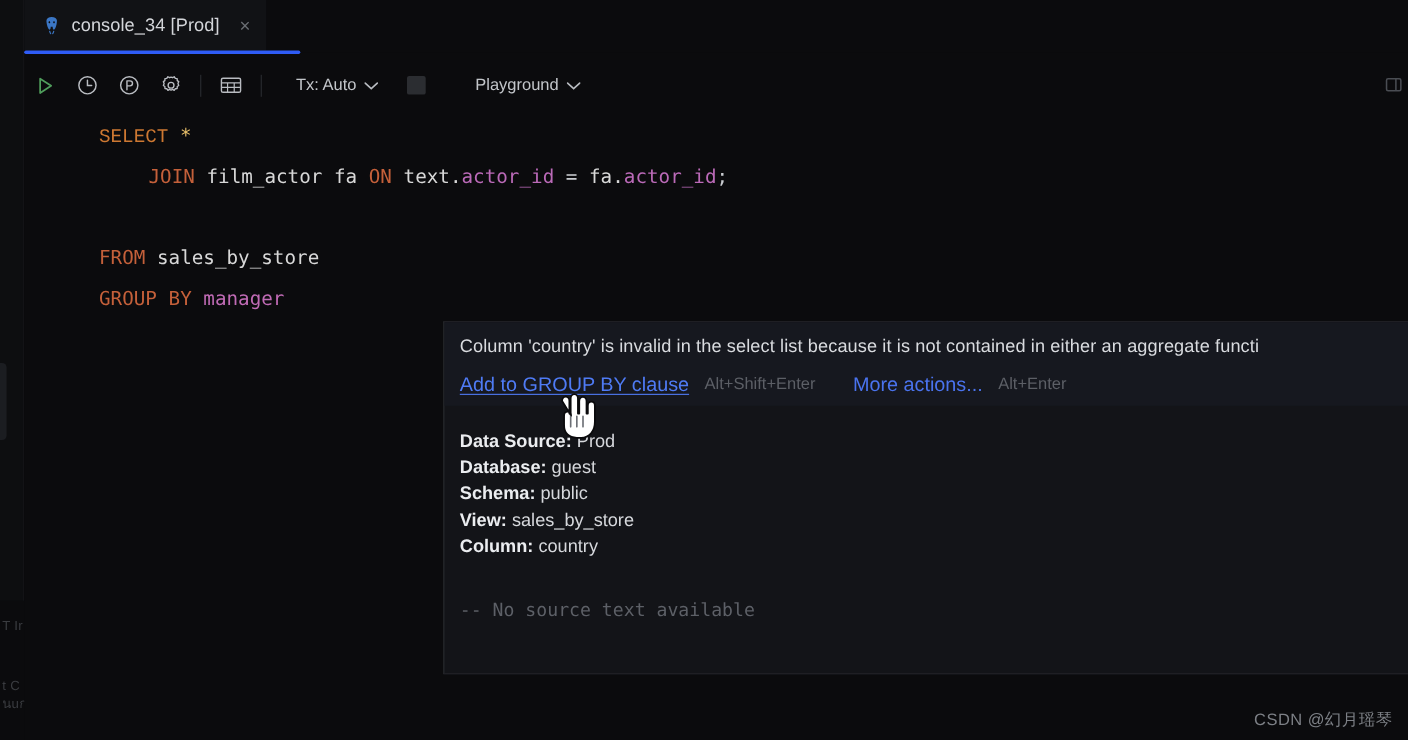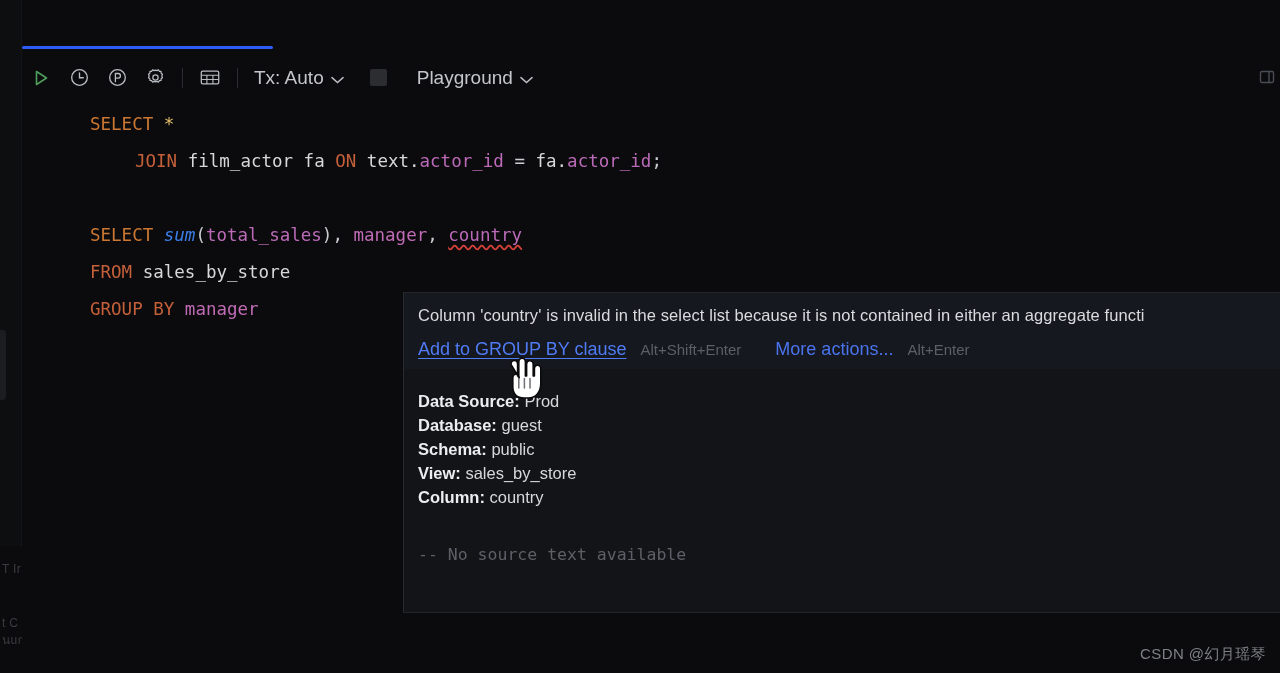--- a/index.html
+++ b/index.html
@@ -59,22 +59,23 @@
   .tb-btn {
     width:38px; height:38px; display:flex; align-items:center; justify-content:center;
     cursor:pointer; border-radius:5px;
   }
   .tb-btn svg { display:block; }
   .tb-sep {
     width:1px; height:20px; background:#2a2c31; margin:0 8px;
   }
   .tb-text {
     display:flex; align-items:center; gap:7px; padding:5px 8px;
-    font-size:19px; color:#c3c6ca; cursor:pointer; border-radius:5px;
+    font-size:15px; color:#c3c6ca; cursor:pointer; border-radius:5px;
     white-space:nowrap;
+    margin-left:15px;
   }
   .chev { display:block; }
   .tb-square {
     width:17px; height:17px; background:#2b2d31; border-radius:2px; cursor:pointer;
   }
   .tb-right {
     position:absolute; right:4px; top:13px; width:18px; height:18px;
     cursor:pointer;
   }
 
@@ -83,21 +84,21 @@
     position:absolute; left:22px; top:100px; right:0; bottom:0;
     background:#0b0b0d;
     font-family:"DejaVu Sans Mono", monospace;
     font-size:17.5px; line-height:37px;
     padding-top:6px;
   }
   .code-line { padding-left:68px; white-space:pre; height:37px; }
   .code-line.indent { padding-left:113px; }
   .blank-line { height:37px; }
 
-  .k   { color:#cd7832; }          
+  .k   { color:#cd7832;font-family:Liberation Mono, monospace; }          
   .kr  { color:#c4603a; }          
   .pl  { color:#d8d8d8; }          
   .st  { color:#e8bf6a; }          
   .fn  { color:#3b7fe8; font-style:italic; }  
   .col { color:#bb6ab8; }          
   .col2{ color:#c06bb5; }
   .op  { color:#c9ccd0; }
   .squiggle {
     color:#bb6ab8;
     text-decoration:underline wavy #d6413a;
@@ -159,20 +160,31 @@
 <div class="app">
 
   <div class="left-gutter">
     <div class="gutter-handle"></div>
     <div class="gutter-ghost g1">T Ir</div>
     <div class="gutter-ghost g2">t C</div>
     <div class="gutter-ghost g3">นuก</div>
   </div>
 
   <div class="tabbar">
+    <div class="tab">
+      <span class="pg-icon">
+        <svg width="18" height="18" viewBox="0 0 24 24">
+          <path d="M12 2c-3.6 0-6.4 1.6-6.4 4.6 0 1.2.2 2.6.5 4 .4 1.9 1 3.8 1.6 5.1.5 1 1.1 1.6 1.8 1.6.5 0 .8-.4 1-1 .2-.7.3-1.7.3-2.6h2.4c0 .9.1 1.9.3 2.6.2.6.5 1 1 1 .7 0 1.3-.6 1.8-1.6.6-1.3 1.2-3.2 1.6-5.1.3-1.4.5-2.8.5-4C18.4 3.6 15.6 2 12 2z" fill="#3b76c4"></path>
+          <path d="M9.2 7.1c.55 0 1 .56 1 1.25s-.45 1.25-1 1.25-1-.56-1-1.25.45-1.25 1-1.25zm5.6 0c.55 0 1 .56 1 1.25s-.45 1.25-1 1.25-1-.56-1-1.25.45-1.25 1-1.25z" fill="#0b0b0d"></path>
+          <path d="M9.6 19.4c.3 1.3.7 2.3 1.1 2.6M14.4 19.4c-.3 1.3-.7 2.3-1.1 2.6" stroke="#3b76c4" stroke-width="1.5" fill="none" stroke-linecap="round"></path>
+        </svg>
+      </span>
+      <span class="tab-title">console_34 [Prod]</span>
+      <span class="tab-close">×</span>
+    </div>
     <div class="tab-underline"></div>
   </div>
 
   <div class="toolbar">
 
     <div class="tb-btn">
       <span>
         <svg width="20" height="20" viewBox="0 0 20 20">
           <path d="M5.5 3.5 L15.5 10 L5.5 16.5 Z" fill="none" stroke="#4f9d5b" stroke-width="1.6" stroke-linejoin="round"></path>
         </svg>
@@ -251,21 +263,20 @@
 
   <div class="editor">
 
     <div class="code-line"><span class="k">SELECT</span> <span class="st">*</span></div>
 
 
     <div class="code-line indent"><span class="kr">JOIN</span> <span class="pl">film_actor</span> <span class="pl">fa</span> <span class="kr">ON</span> <span class="pl">text.</span><span class="col">actor_id</span> <span class="op">=</span> <span class="pl">fa.</span><span class="col">actor_id</span><span class="op">;</span></div>
 
     <div class="blank-line"></div>
 
-    <div class="code-line"><span class="k">SELECT</span> <span class="fn">sum</span><span class="op">(</span><span class="col">total_sales</span><span class="op">)</span><span class="op">, </span><span class="col2">manager</span><span class="op">, </span><span class="squiggle">country</span></div>
 
     <div class="code-line"><span class="kr">FROM</span> <span class="pl">sales_by_store</span></div>
 
     <div class="code-line"><span class="kr">GROUP BY</span> <span class="col2">manager</span></div>
   </div>
 
   <div class="tooltip">
 
     <div class="tt-top">
       <div class="tt-msg">Column 'country' is invalid in the select list because it is not contained in either an aggregate functi</div>

